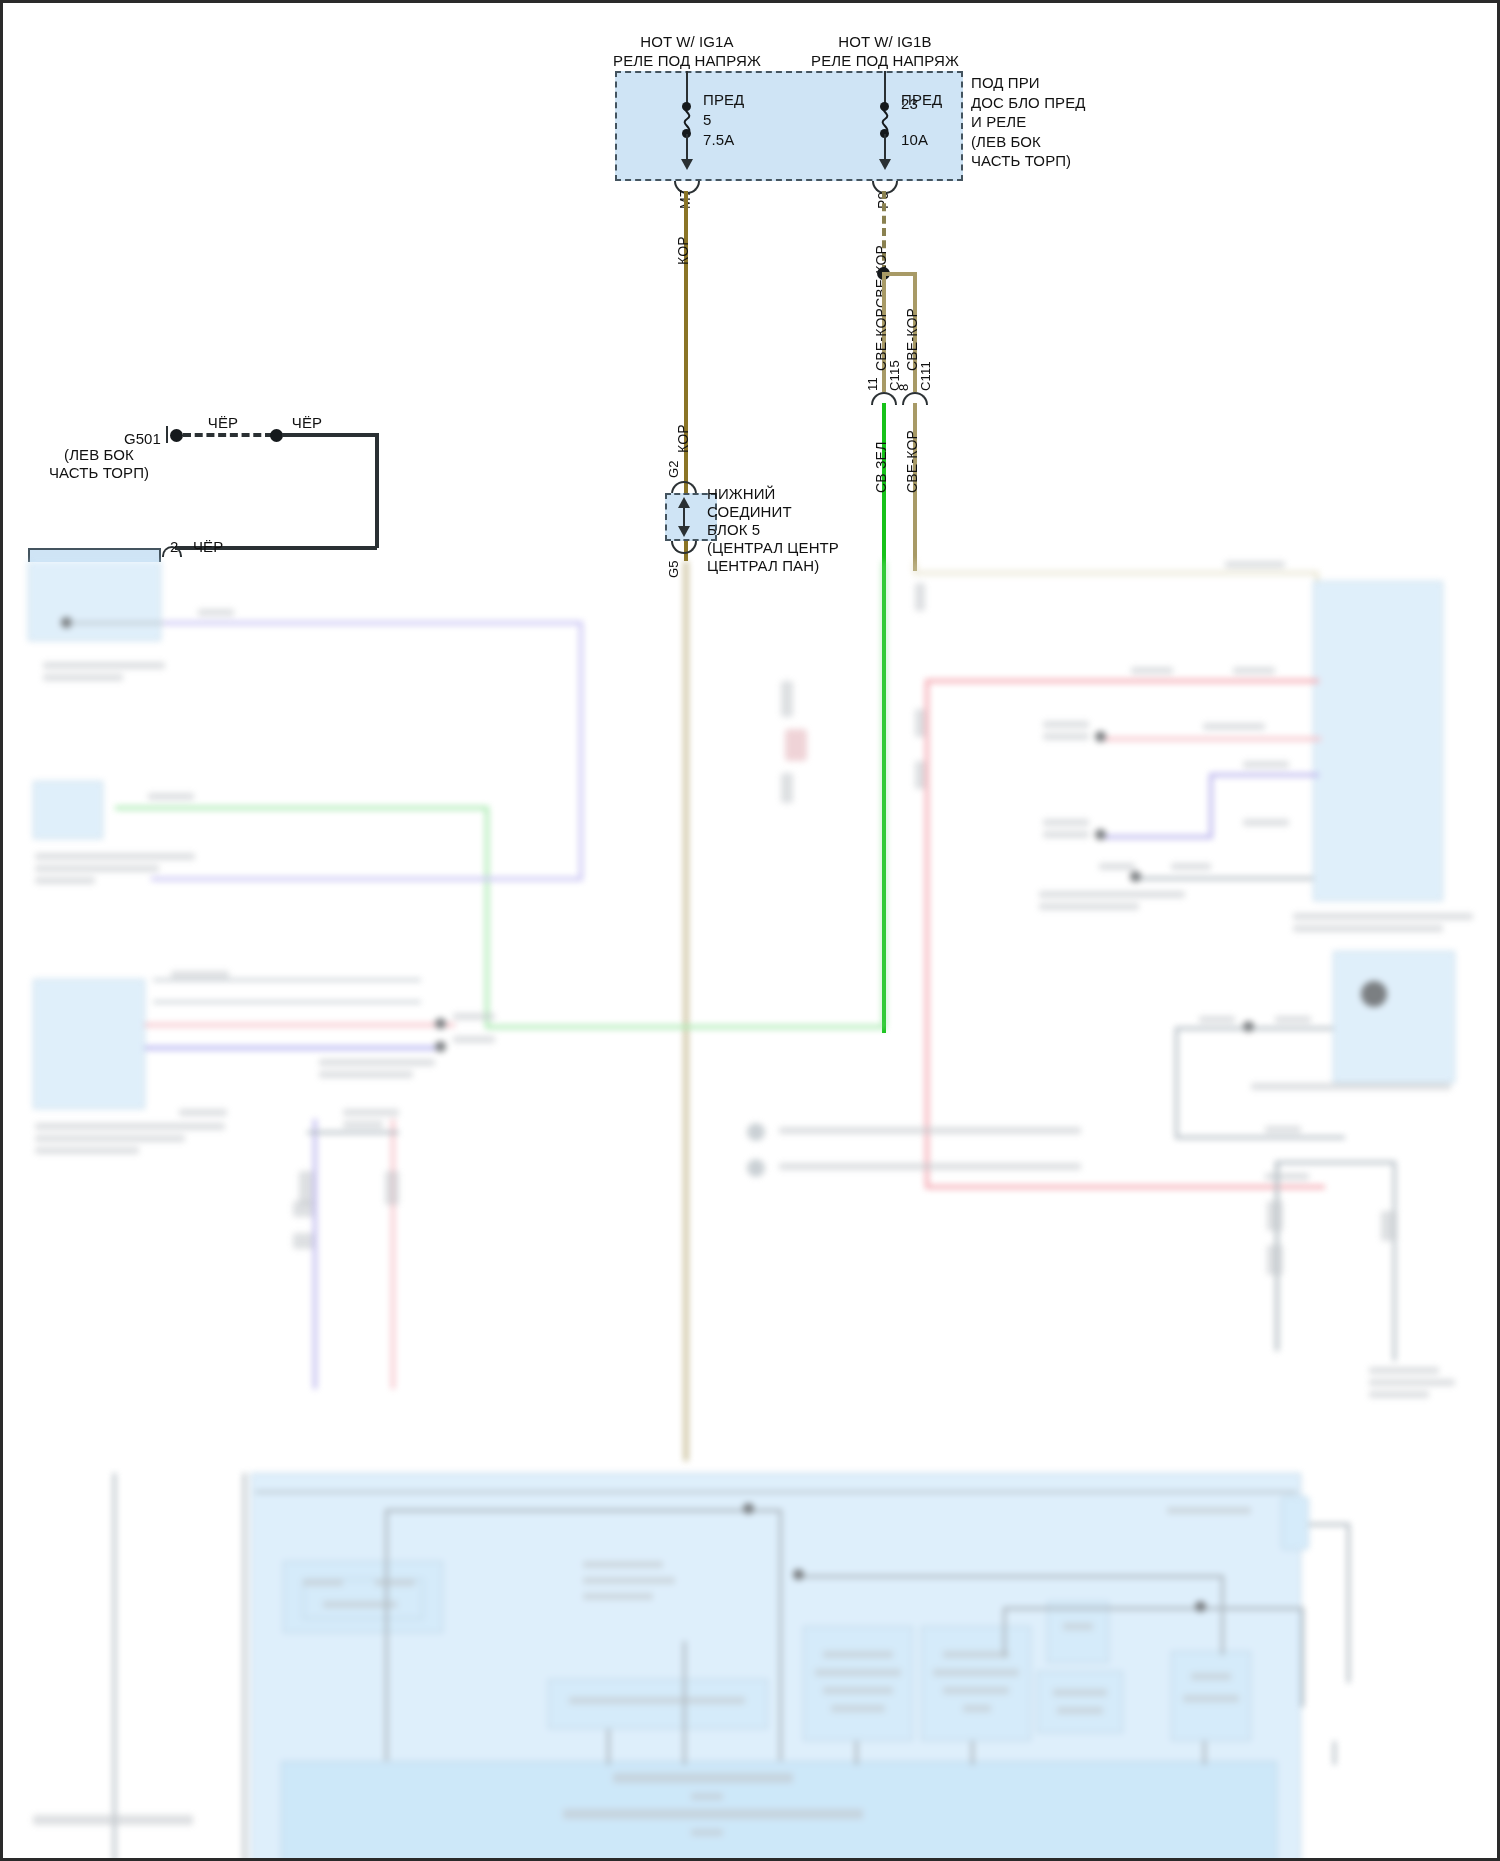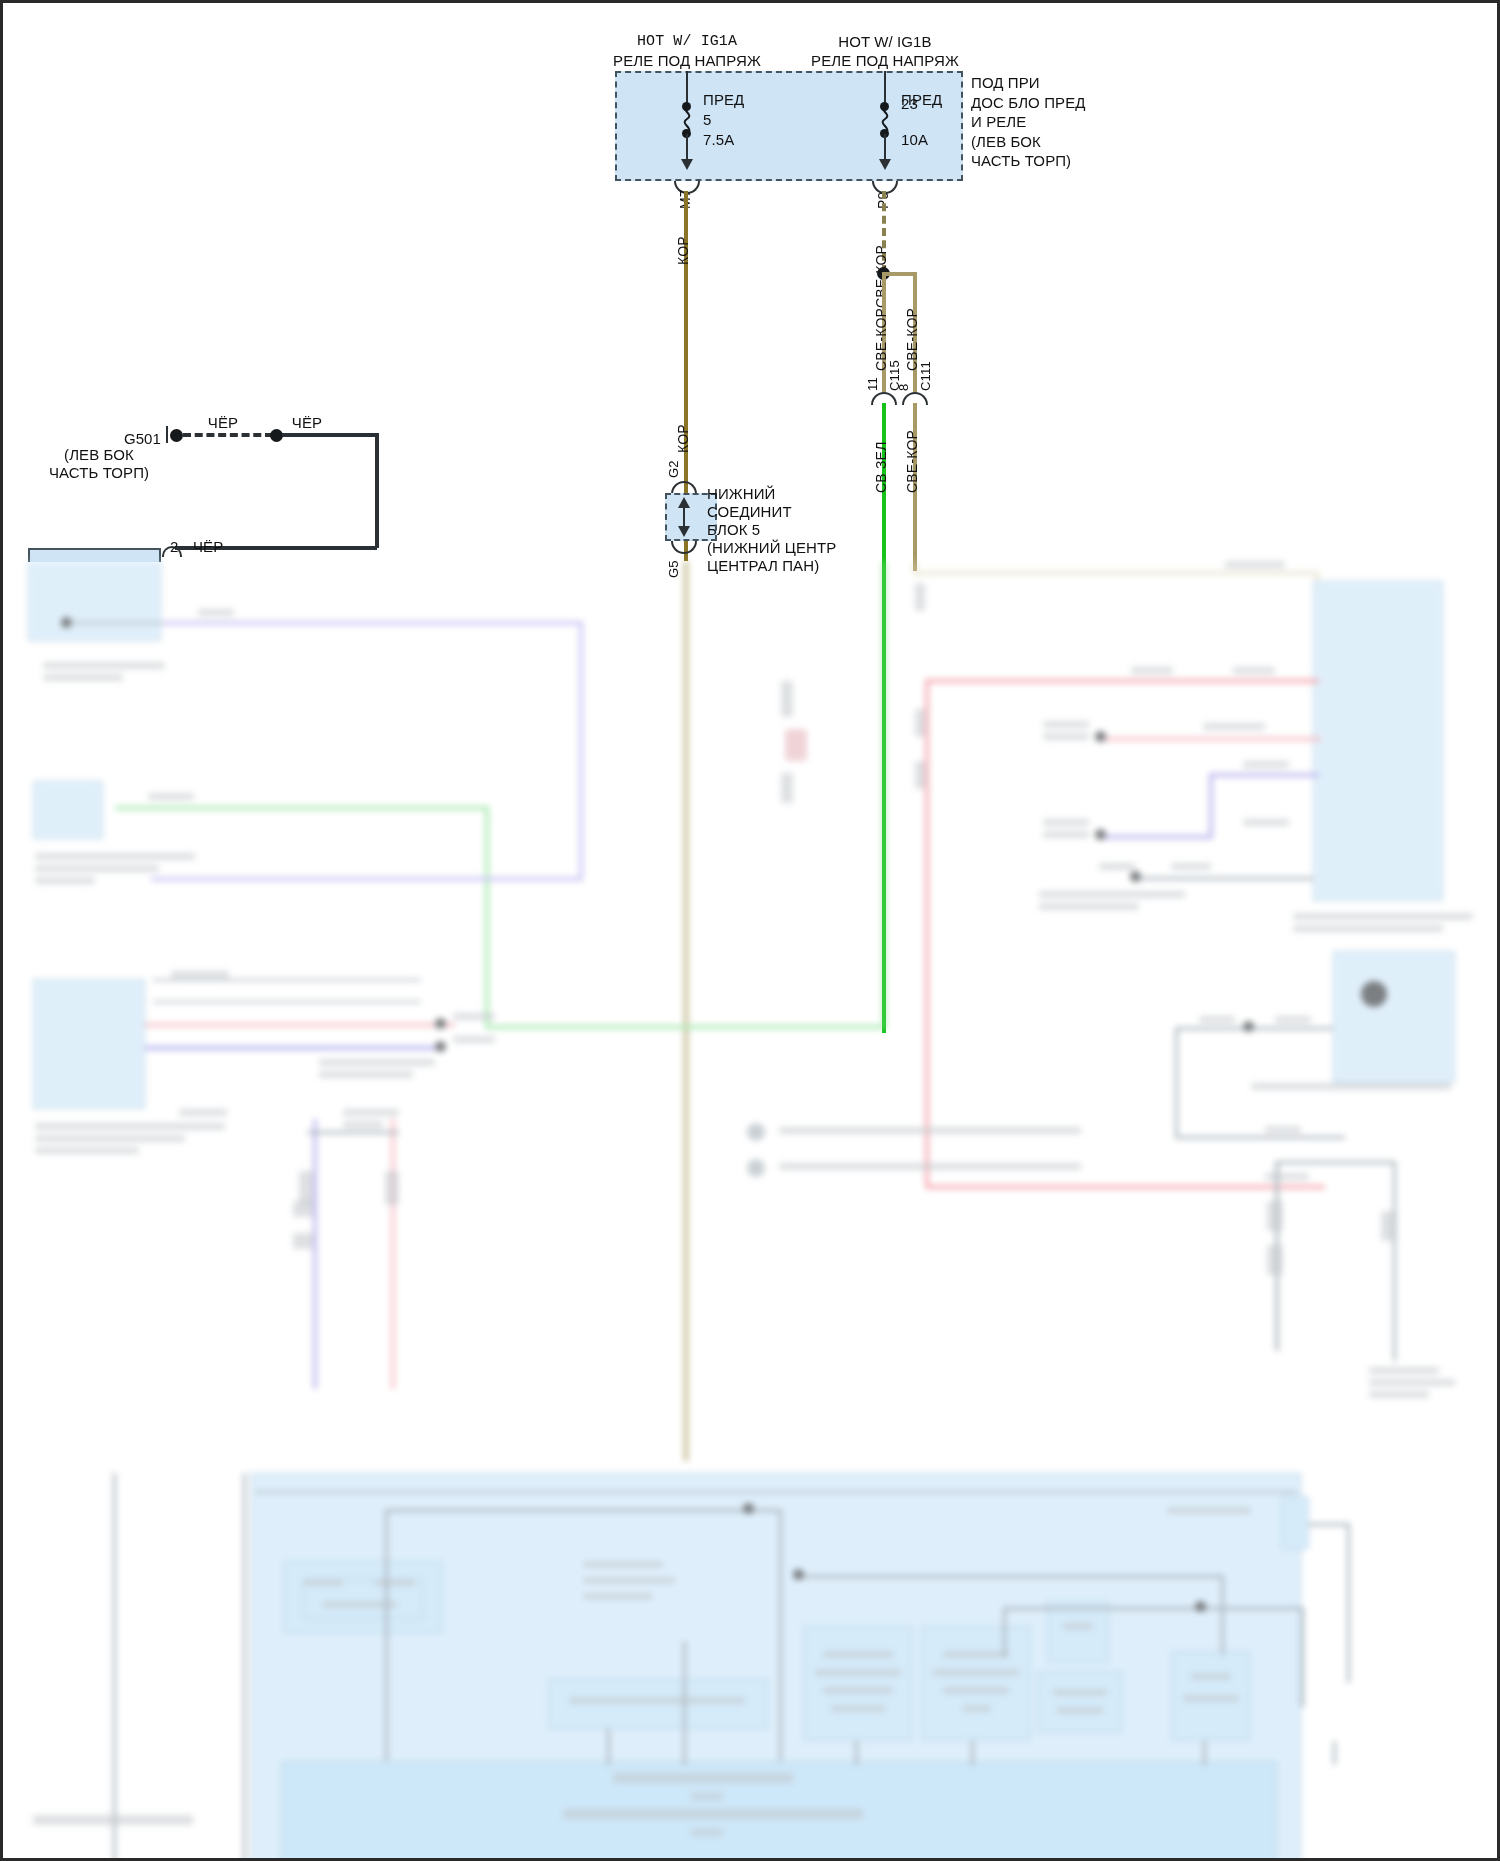--- a/index.html
+++ b/index.html
@@ -182,21 +182,21 @@
   .cKOR { background: #9c8a45; }
   .cGRY { background: #8d9aa3; }
   .cPUR { background: #9b93e5; }
   .cLAV { background: #b0a9ee; }
 </style>
 </head>
 <body>
 
 <div id="page">
 
-  <div class="txt c" style="left:684px; top:30px; font-weight:400;font-family:Liberation Mono, monospace;">HOT W/ IG1A</div>
+  <div class="txt c" style="left:684px; top:30px; font-weight:400;">HOT W/ IG1A</div>
   <div class="txt c" style="left:684px; top:49px;">РЕЛЕ ПОД НАПРЯЖ</div>
 
   <div class="txt c" style="left:882px; top:30px;">HOT W/ IG1B</div>
   <div class="txt c" style="left:882px; top:49px;">РЕЛЕ ПОД НАПРЯЖ</div>
 
   <div class="fusebox" style="left:612px; top:68px; width:348px; height:110px;"></div>
 
   <div class="line vline" style="left:683px; top:68px; height:34px;"></div>
   <div class="dot" style="left:679px; top:99px;"></div>
   <svg class="abs" style="left:675px; top:102px;" width="18" height="28">
@@ -300,21 +300,21 @@
   <div class="arrow-up" style="left:675px; top:494px;"></div>
   <div class="line vline" style="left:680px; top:500px; height:28px;"></div>
   <div class="arrow-down" style="left:675px; top:523px;"></div>
 
   <div class="arc down" style="left:668px; top:538px;"></div>
   <div class="vtxt" style="left:663px; top:575px; font-size:13px;">G5</div>
 
   <div class="txt" style="left:704px; top:482px;">НИЖНИЙ</div>
   <div class="txt" style="left:704px; top:500px;">СОЕДИНИТ</div>
   <div class="txt" style="left:704px; top:518px;">БЛОК 5</div>
-  <div class="txt" style="left:704px; top:536px;">(НИЖНИЙ ЦЕНТР</div>
+  <div class="txt" style="left:704px; top:536px;">(ЦЕНТРАЛ ЦЕНТР</div>
   <div class="txt" style="left:704px; top:554px;">ЦЕНТРАЛ ПАН)</div>
 
   <div id="blurred">
 
     <div class="w wv cKOR" style="left:681px; top:0; height:900px;"></div>
 
     <div class="w wv cGRN" style="left:879px; top:0; height:468px;"></div>
     <div class="w wh cGRN" style="left:482px; top:464px; width:400px;"></div>
     <div class="w wv cGRN" style="left:482px; top:245px; height:222px;"></div>
     <div class="w wh cGRN" style="left:112px; top:245px; width:374px;"></div>

